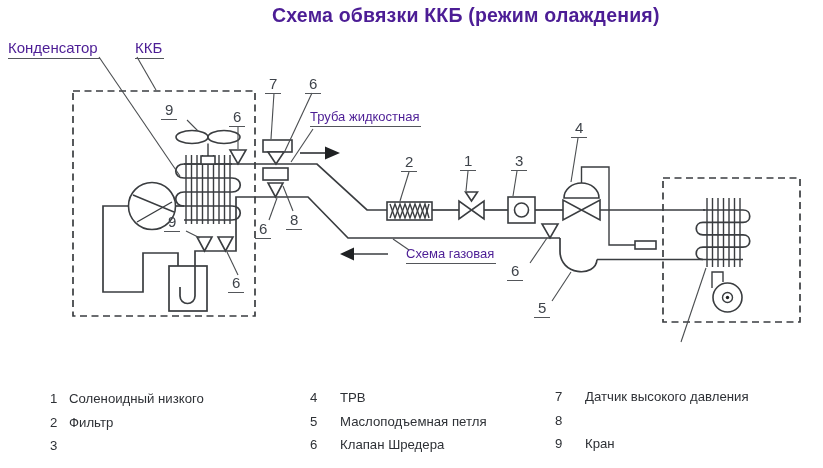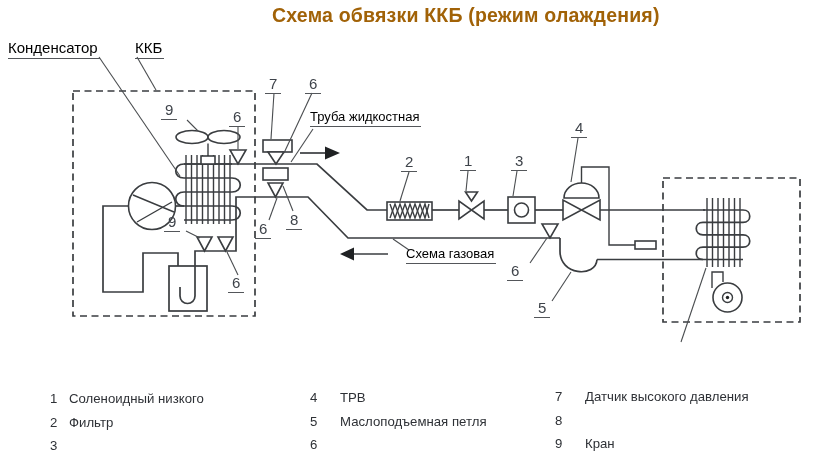--- a/index.html
+++ b/index.html
@@ -5,26 +5,26 @@
   html,body{margin:0;padding:0;background:#fff;}
   #stage{position:relative;width:823px;height:468px;background:#fff;overflow:hidden;
          font-family:"Liberation Sans",sans-serif;}
   svg{position:absolute;left:0;top:0;}
   .stroke{fill:none;stroke:#3a3d40;stroke-width:1.7;}
   .thin{fill:none;stroke:#3a3d40;stroke-width:1.4;}
   .dash{fill:none;stroke:#3a3d40;stroke-width:1.7;stroke-dasharray:7 4.5;}
   .sym{fill:#fff;stroke:#3a3d40;stroke-width:1.6;}
   .solid{fill:#1f2123;stroke:none;}
   .leader{fill:none;stroke:#4a4d50;stroke-width:1.1;}
-  .lbl{position:absolute;color:#000000;font-size:15px;line-height:1.05;
+  .lbl{position:absolute;color:#4c1d95;font-size:15px;line-height:1.05;
        border-bottom:1.5px solid #53565a;padding:0 2px 2px 0;white-space:nowrap;}
   .lbl.small{font-size:13px;}
   .callout{position:absolute;color:#3e434a;font-size:15px;line-height:1.0;
        border-bottom:1.5px solid #53565a;padding:0 4px 2px 4px;text-align:center;}
-  .title{position:absolute;left:272px;top:4px;color:#a16207;font-size:19.5px;
+  .title{position:absolute;left:272px;top:4px;color:#4c1d95;font-size:19.5px;
        font-weight:bold;letter-spacing:0.2px;white-space:nowrap;}
   .legend-col{position:absolute;color:#2e3136;font-size:13.2px;}
   .legend-row{display:flex;align-items:baseline;height:23.5px;}
   .lnum{display:inline-block;width:13px;flex:none;}
   .gap6 .lnum{margin-right:6px;}
   .gap16 .lnum{margin-right:17px;}
 </style>
 </head>
 <body>
 
@@ -190,20 +190,21 @@
       <div class="legend-row">
         <span class="lnum">4</span>
         <span>ТРВ</span>
       </div>
       <div class="legend-row">
         <span class="lnum">5</span>
         <span>Маслоподъемная петля</span>
       </div>
       <div class="legend-row">
         <span class="lnum">6</span>
+        <span>Клапан Шредера</span>
       </div>
     </div>
   <div class="legend-col gap16" style="left:555px;top:389px;">
       <div class="legend-row">
         <span class="lnum">7</span>
         <span>Датчик высокого давления</span>
       </div>
       <div class="legend-row">
         <span class="lnum">8</span>
       </div>

